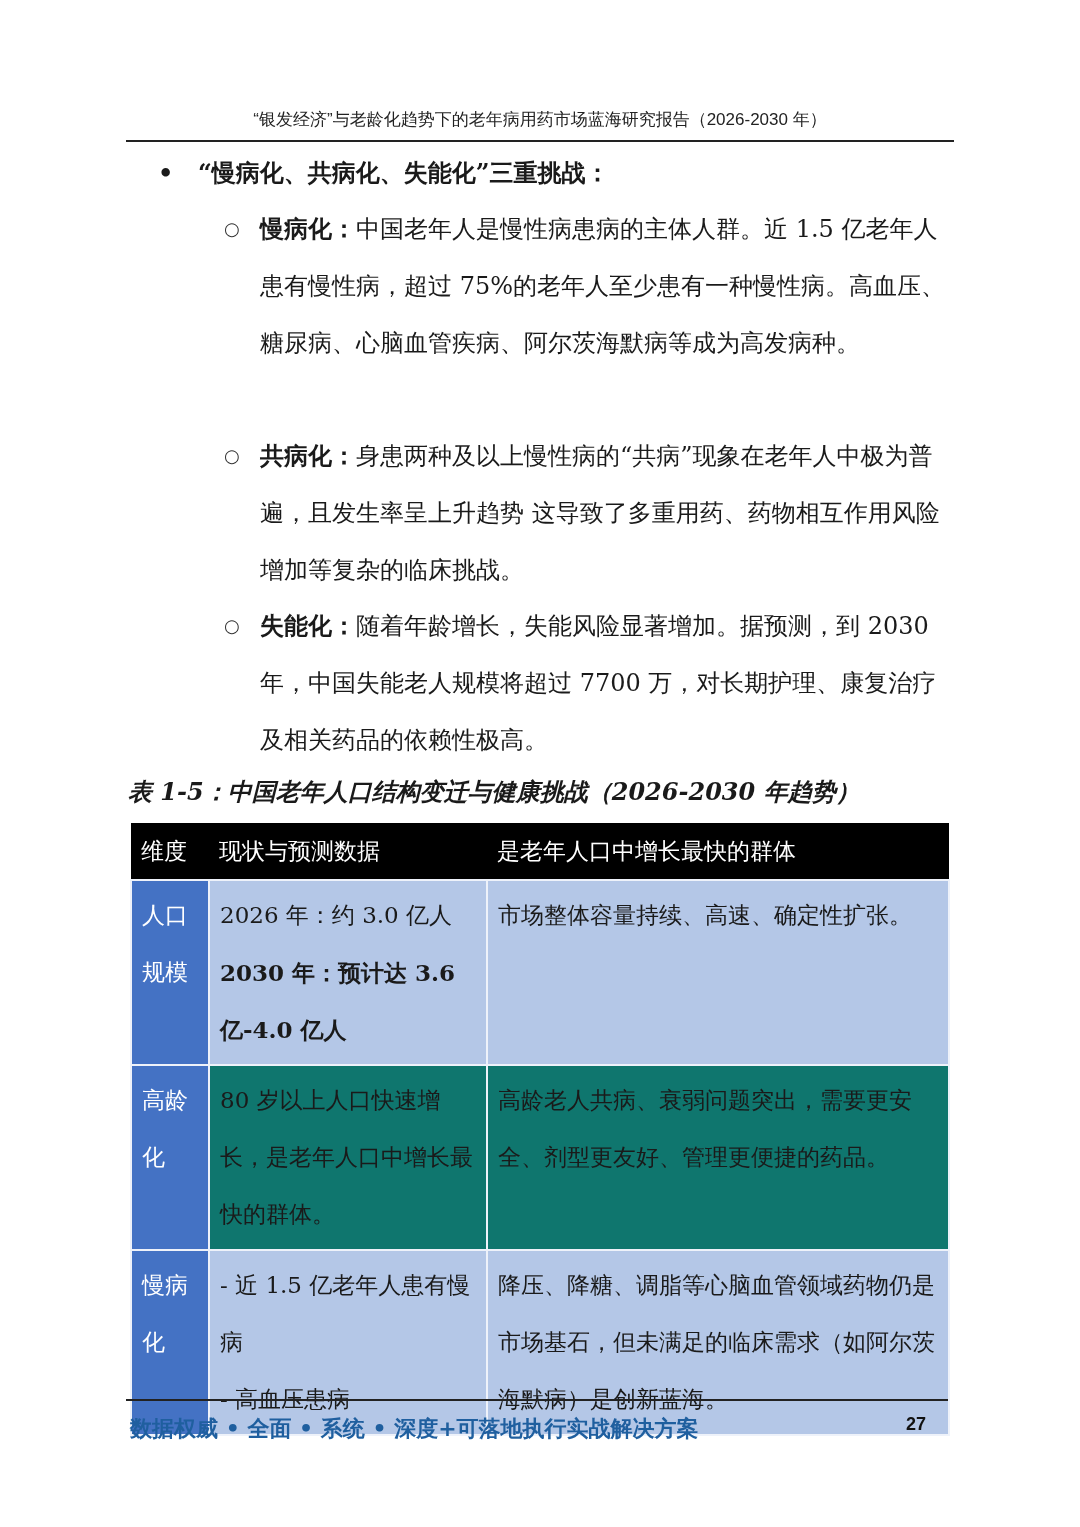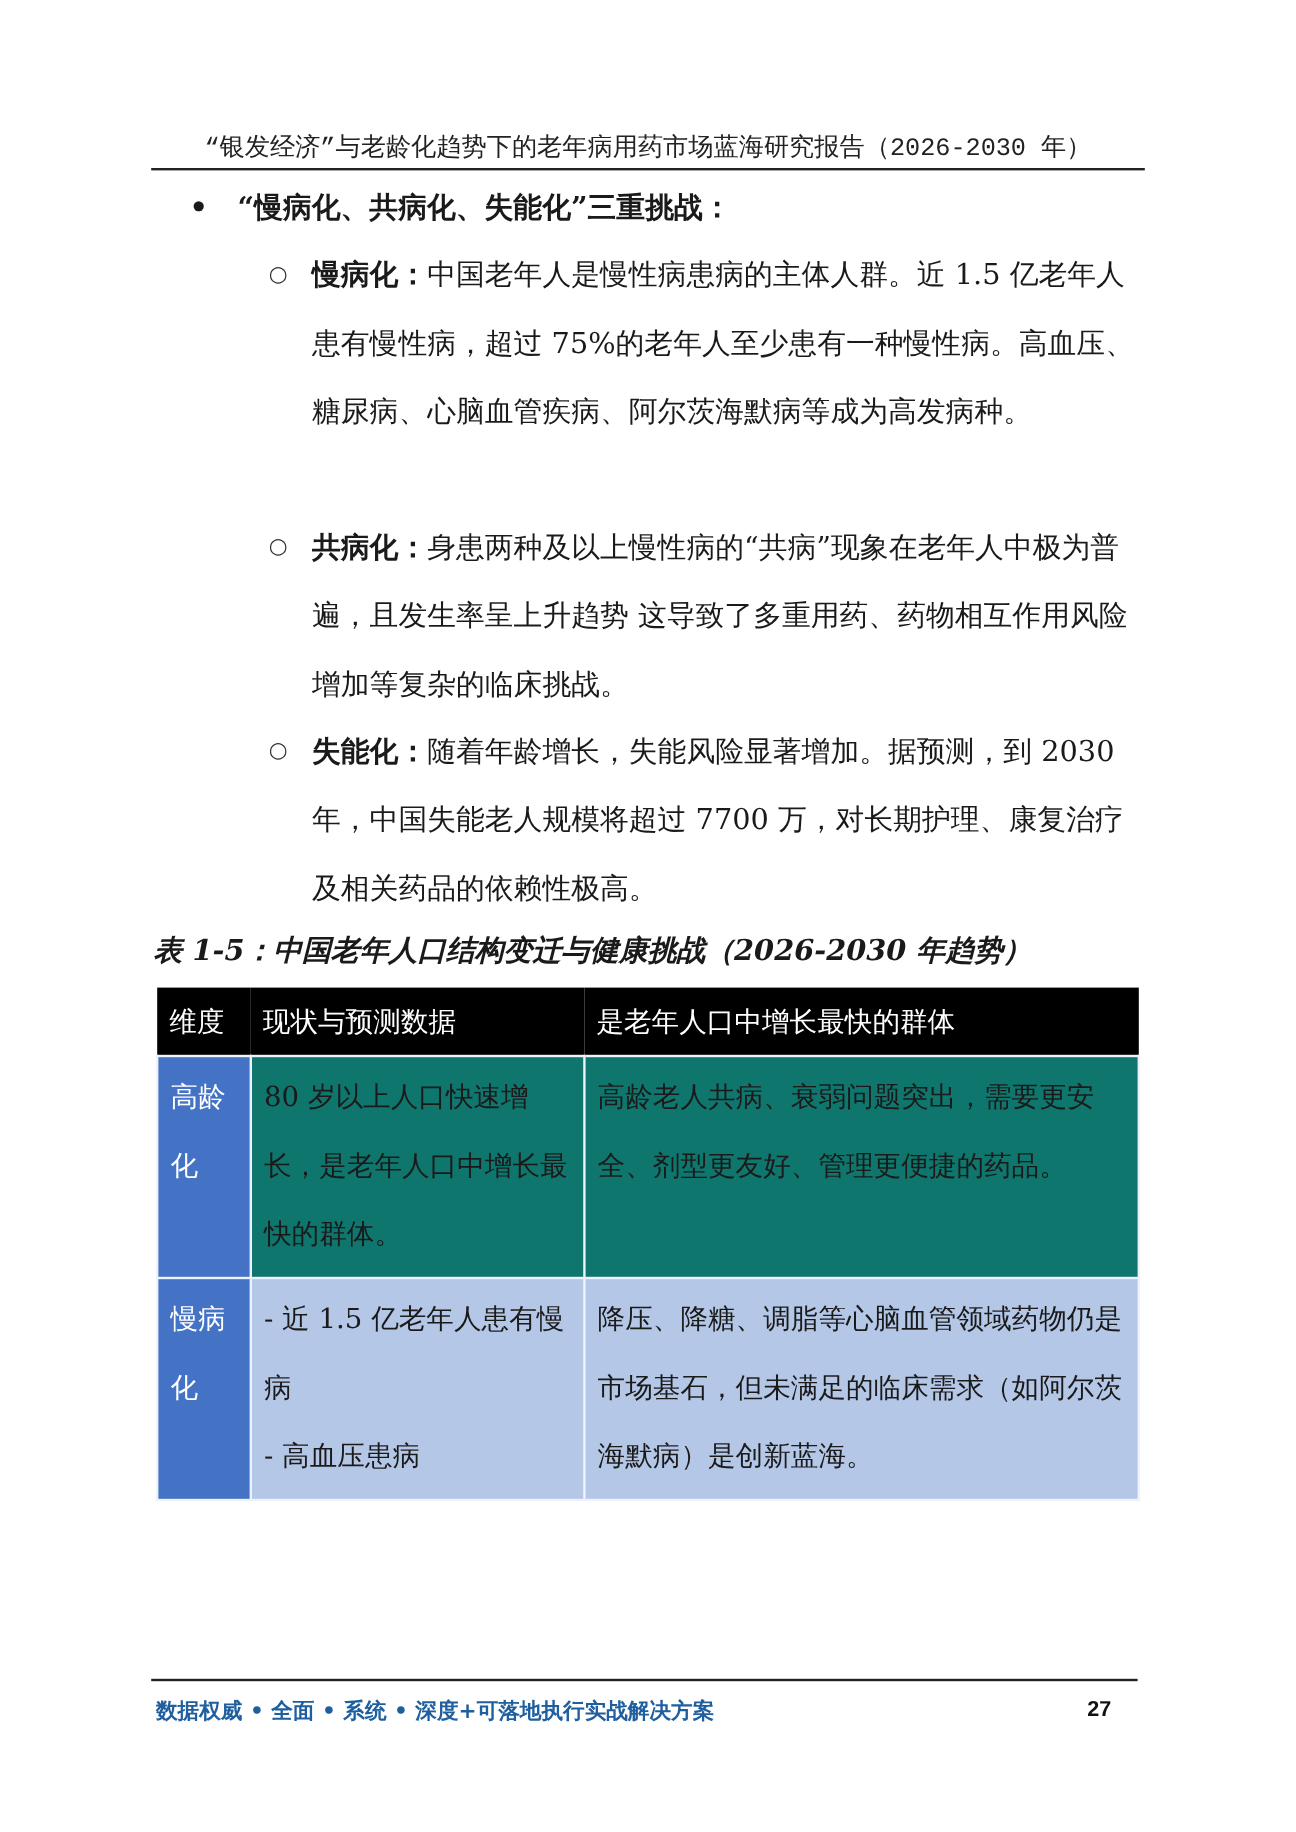--- a/index.html
+++ b/index.html
@@ -3,22 +3,22 @@
 <meta charset="utf-8">
 <style>
   html, body { margin: 0; padding: 0; background: #ffffff; }
   body {
     width: 1080px; height: 1527px; position: relative; overflow: hidden;
     font-family: "DejaVu Serif", "Liberation Serif", serif;
     color: #1a1a1a;
   }
   .running-header {
     position: absolute; left: 126px; top: 108px; width: 828px;
-    text-align: center; font-family: Liberation Mono, monospace;
-    font-size: 21px; color: #222; letter-spacing: 0px;
+    text-align: center; font-family: Liberation Sans, sans-serif;
+    font-size: 17px; color: #222; letter-spacing: 0px;
   }
   .header-rule {
     position: absolute; left: 126px; top: 140px; width: 828px; height: 2px; background: #222;
   }
   .bullet-row { position: absolute; left: 158px; top: 156px; font-size: 24px; font-weight: bold; line-height: 34px; }
   .bullet-dot { position: absolute; left: 0; top: 0; width: 30px; }
   .bullet-text { position: absolute; left: 40px; top: 0; white-space: nowrap; text-align: right; }
   .sub-item { position: absolute; left: 224px; width: 730px; font-size: 24px; line-height: 57px; }
   .sub-marker { position: absolute; left: 0; top: 0; font-size: 18px; color: #333; }
   .sub-body { position: absolute; left: 36px; top: 0; width: 694px; }
@@ -35,21 +35,21 @@
     height: 56px; padding: 0 10px; vertical-align: middle;
   }
   .data-table td { padding: 6px 10px 6px 10px; vertical-align: top; line-height: 57px; border: 2px solid #eef2fa; }
   .data-table td.dim { background: #4472c4; color: #ffffff; width: 56px; }
   .data-table tr.odd td.c { background: #b4c7e7; }
   .data-table tr.even td.c { background: #0f766e; }
   .data-table td.c1 { width: 256px; }
   .b { font-weight: bold; }
   .footer-rule { position: absolute; left: 126px; top: 1399px; width: 822px; height: 2px; background: #222; }
   .footer-slogan {
-    position: absolute; left: 130px; top: 1414px; font-size: 18px; color: #1f5f9f; font-weight: bold;
+    position: absolute; left: 130px; top: 1414px; font-size: 22px; color: #1f5f9f; font-weight: bold;
     font-family: "DejaVu Sans", "Liberation Sans", sans-serif; white-space: nowrap;
   }
   .page-number {
     position: absolute; left: 906px; top: 1414px; font-size: 18px; font-weight: bold;
     font-family: "Liberation Sans", "DejaVu Sans", sans-serif; color: #111; text-align: right;
   }
 </style>
 </head>
 <body>
 
@@ -86,20 +86,28 @@
 
 <table class="data-table">
   <thead>
     <tr>
       <th>维度</th>
       <th>现状与预测数据</th>
       <th>是老年人口中增长最快的群体</th>
     </tr>
   </thead>
   <tbody>
+    <tr class="odd">
+      <td class="dim">人口规模</td>
+      <td class="c c1">
+        <div>2026 年：约 3.0 亿人</div>
+        <div class="b">2030 年：预计达 3.6 亿-4.0 亿人</div>
+      </td>
+      <td class="c">市场整体容量持续、高速、确定性扩张。</td>
+    </tr>
     <tr class="even">
       <td class="dim">高龄化</td>
       <td class="c c1">80 岁以上人口快速增长，是老年人口中增长最快的群体。</td>
       <td class="c">高龄老人共病、衰弱问题突出，需要更安全、剂型更友好、管理更便捷的药品。</td>
     </tr>
     <tr class="odd">
       <td class="dim">慢病化</td>
       <td class="c c1">
         <div>- 近 1.5 亿老年人患有慢病</div>
         <div>- 高血压患病</div>

